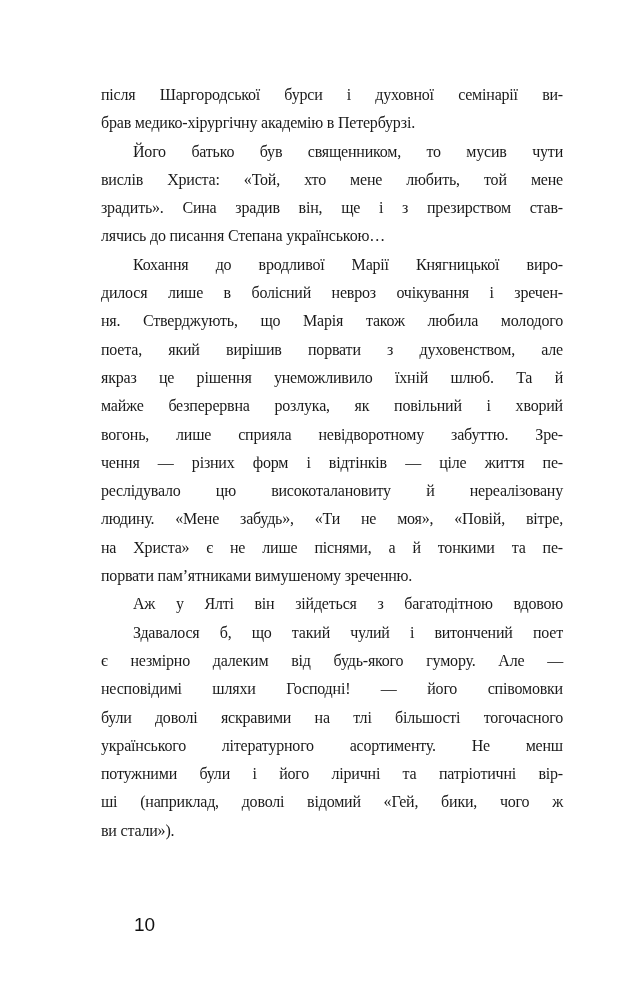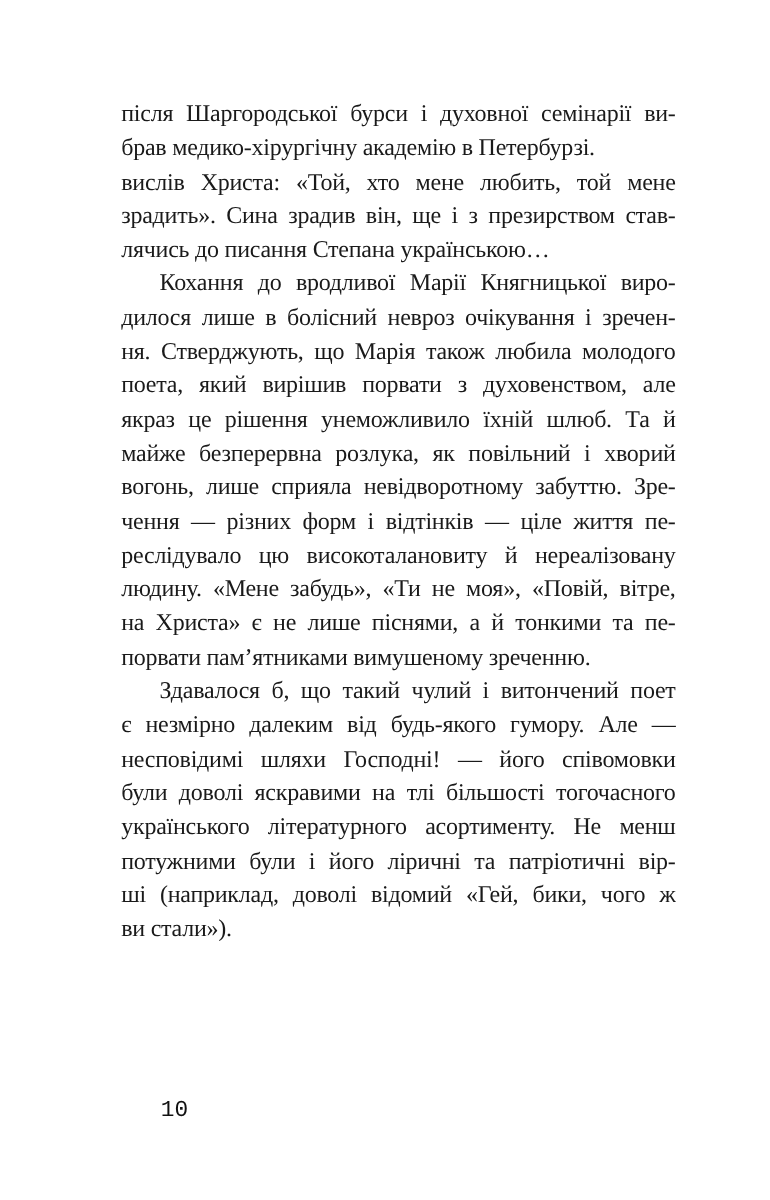--- a/index.html
+++ b/index.html
@@ -14,21 +14,21 @@
     background: #ffffff;
     overflow: hidden;
     font-family: "Liberation Serif", "DejaVu Serif", serif;
   }
   .text-block {
     position: absolute;
     left: 101px;
     top: 81px;
     width: 462px;
     color: #1a1a1a;
-    font-size: 20px;
+    font-size: 16px;
     letter-spacing: -0.2px;
   }
   .paragraph {
     margin: 0;
     padding: 0;
   }
   .line {
     height: 28.3px;
     line-height: 28.3px;
     text-align: justify;
@@ -38,55 +38,57 @@
   .line.last {
     text-align-last: left;
   }
   .line.indent {
     text-indent: 32px;
   }
   .page-number {
     position: absolute;
     left: 134px;
     top: 912px;
-    font-family: Liberation Mono, monospace;
+    font-family: Liberation Sans, sans-serif;
     font-size: 19px;
     line-height: 26px;
     color: #111111;
   }
 </style>
 </head>
 <body>
 
 <div class="page">
   <main class="text-block" id="text-block">
       <div class="paragraph">
         <div class="line">після Шаргородської бурси і духовної семінарії ви-</div>
         <div class="line last">брав медико-хірургічну академію в Петербурзі.</div>
       </div>
       <div class="paragraph">
+        <div class="line indent">Його батько був священником, то мусив чути</div>
         <div class="line">вислів Христа: «Той, хто мене любить, той мене</div>
         <div class="line">зрадить». Сина зрадив він, ще і з презирством став-</div>
         <div class="line last">лячись до писання Степана українською…</div>
       </div>
       <div class="paragraph">
         <div class="line indent">Кохання до вродливої Марії Княгницької виро-</div>
         <div class="line">дилося лише в болісний невроз очікування і зречен-</div>
         <div class="line">ня. Стверджують, що Марія також любила молодого</div>
         <div class="line">поета, який вирішив порвати з духовенством, але</div>
         <div class="line">якраз це рішення унеможливило їхній шлюб. Та й</div>
         <div class="line">майже безперервна розлука, як повільний і хворий</div>
         <div class="line">вогонь, лише сприяла невідворотному забуттю. Зре-</div>
         <div class="line">чення — різних форм і відтінків — ціле життя пе-</div>
         <div class="line">реслідувало цю високоталановиту й нереалізовану</div>
         <div class="line">людину. «Мене забудь», «Ти не моя», «Повій, вітре,</div>
         <div class="line">на Христа» є не лише піснями, а й тонкими та пе-</div>
         <div class="line last">порвати пам’ятниками вимушеному зреченню.</div>
       </div>
       <div class="paragraph">
+        <div class="line indent">Аж у Ялті він зійдеться з багатодітною вдовою</div>
       </div>
       <div class="paragraph">
         <div class="line indent">Здавалося б, що такий чулий і витончений поет</div>
         <div class="line">є незмірно далеким від будь-якого гумору. Але —</div>
         <div class="line">несповідимі шляхи Господні! — його співомовки</div>
         <div class="line">були доволі яскравими на тлі більшості тогочасного</div>
         <div class="line">українського літературного асортименту. Не менш</div>
         <div class="line">потужними були і його ліричні та патріотичні вір-</div>
         <div class="line">ші (наприклад, доволі відомий «Гей, бики, чого ж</div>
         <div class="line last">ви стали»).</div>

